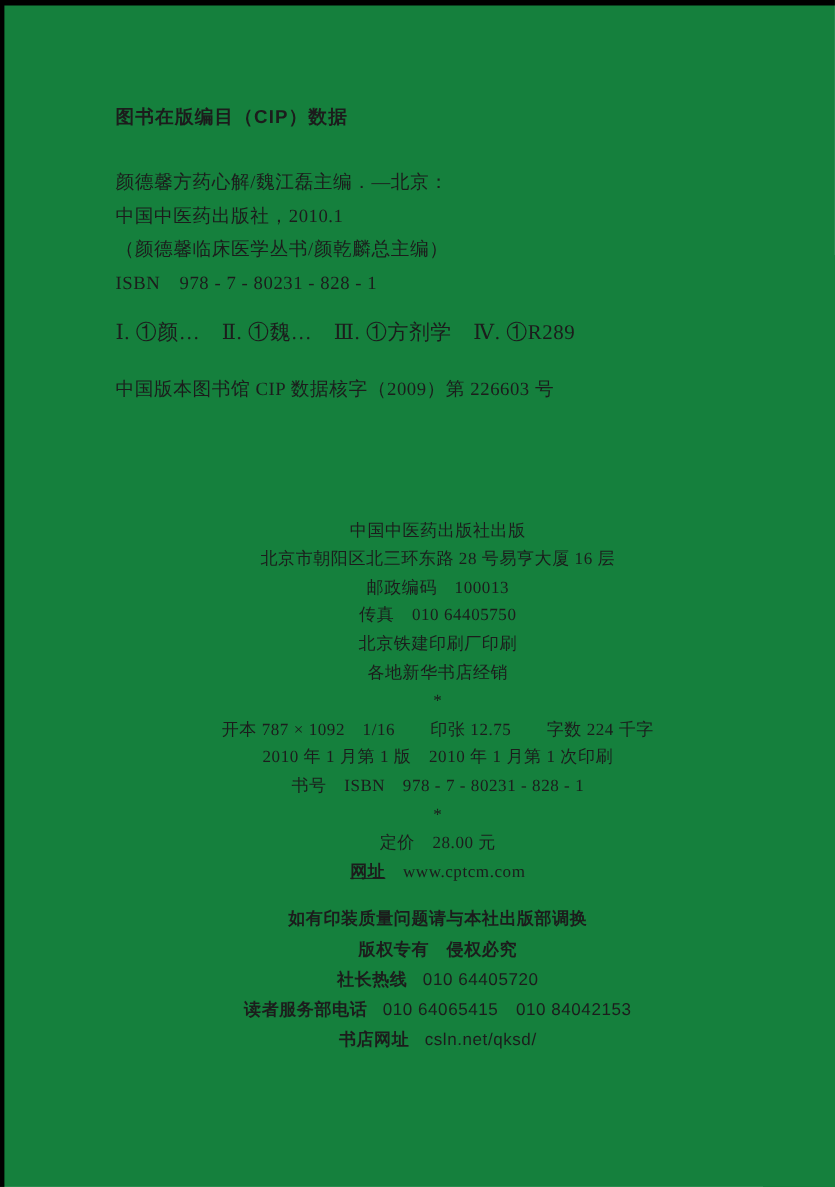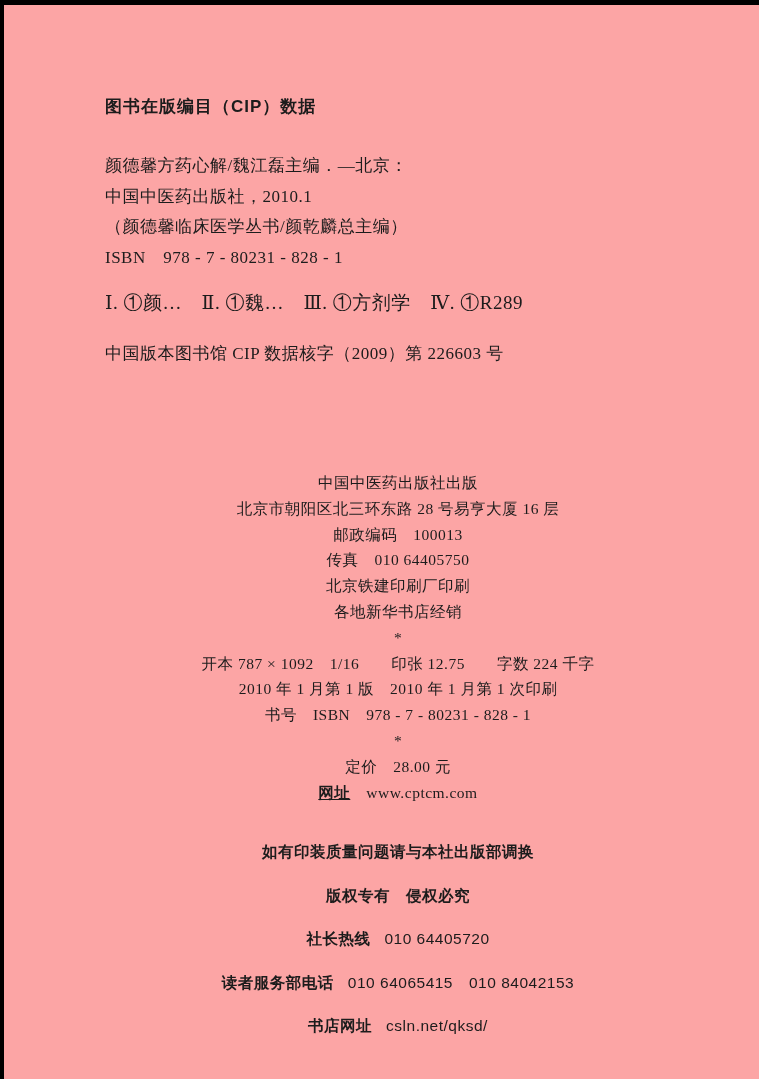--- a/index.html
+++ b/index.html
@@ -4,21 +4,21 @@
 <style>
   html, body {
     margin: 0;
     padding: 0;
     background: #e8e8e8;
   }
   .page {
     position: relative;
     width: 759px;
     height: 1079px;
-    background: #fca5a5;
+    background: #15803d;
     overflow: hidden;
     font-family: "Liberation Serif", "DejaVu Serif", serif;
     color: #1c1c1c;
   }
   
   .edge-top {
     position: absolute;
     top: 0; left: 0; right: 0;
     height: 5px;
     background: #000;
@@ -96,21 +96,21 @@
   
   .notice {
     position: absolute;
     top: 822px;
     left: 37px;
     right: 0;
     text-align: center;
     font-family: "Liberation Sans", "DejaVu Sans", sans-serif;
   }
   .notice p {
-    margin: 16px;
+    margin: 0;
     font-size: 15.5px;
     line-height: 27.5px;
     font-weight: 700;
     letter-spacing: 0.5px;
   }
   .notice .label {
     margin-right: 14px;
   }
   .notice .value {
     font-family: Liberation Sans, sans-serif;

